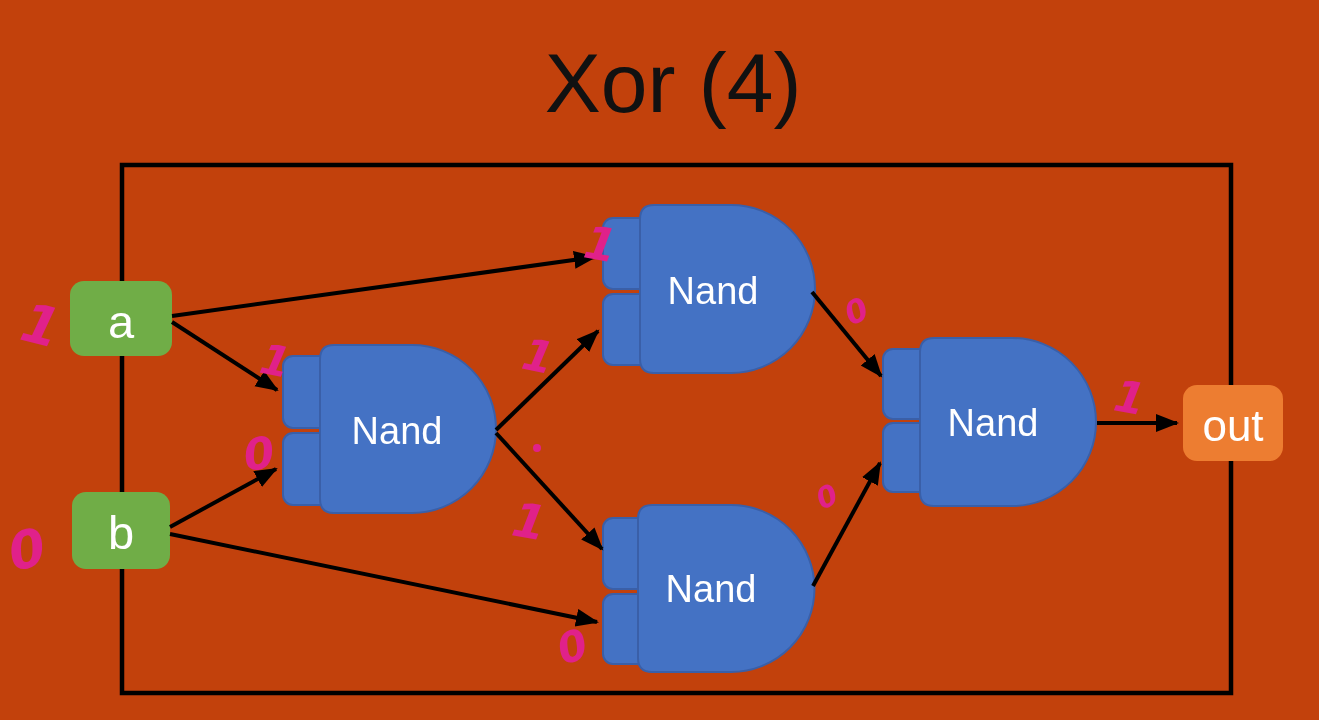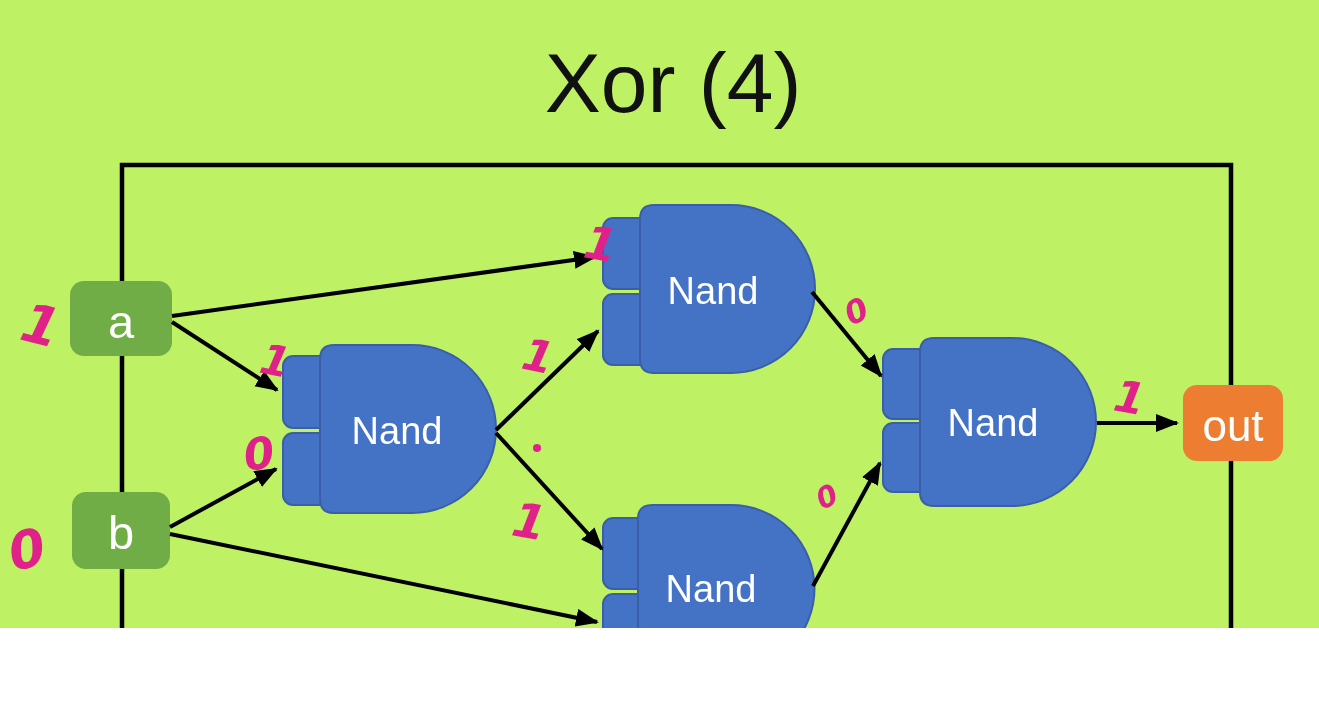--- a/index.html
+++ b/index.html
@@ -4,22 +4,22 @@
 <style>
   html, body {
     margin: 0;
     padding: 0;
     background: #ffffff;
     font-family: "Liberation Sans", sans-serif;
   }
   .stage {
     position: relative;
     width: 1319px;
-    height: 628px;
-    background: #bef264;
+    height: 720px;
+    background: #c2410c;
     overflow: hidden;
   }
   svg { display: block; }
   .title-text {
     font-family: "Liberation Sans", sans-serif;
     font-size: 84px;
     fill: #111111;
   }
   .gate-label {
     font-family: "Liberation Sans", sans-serif;

